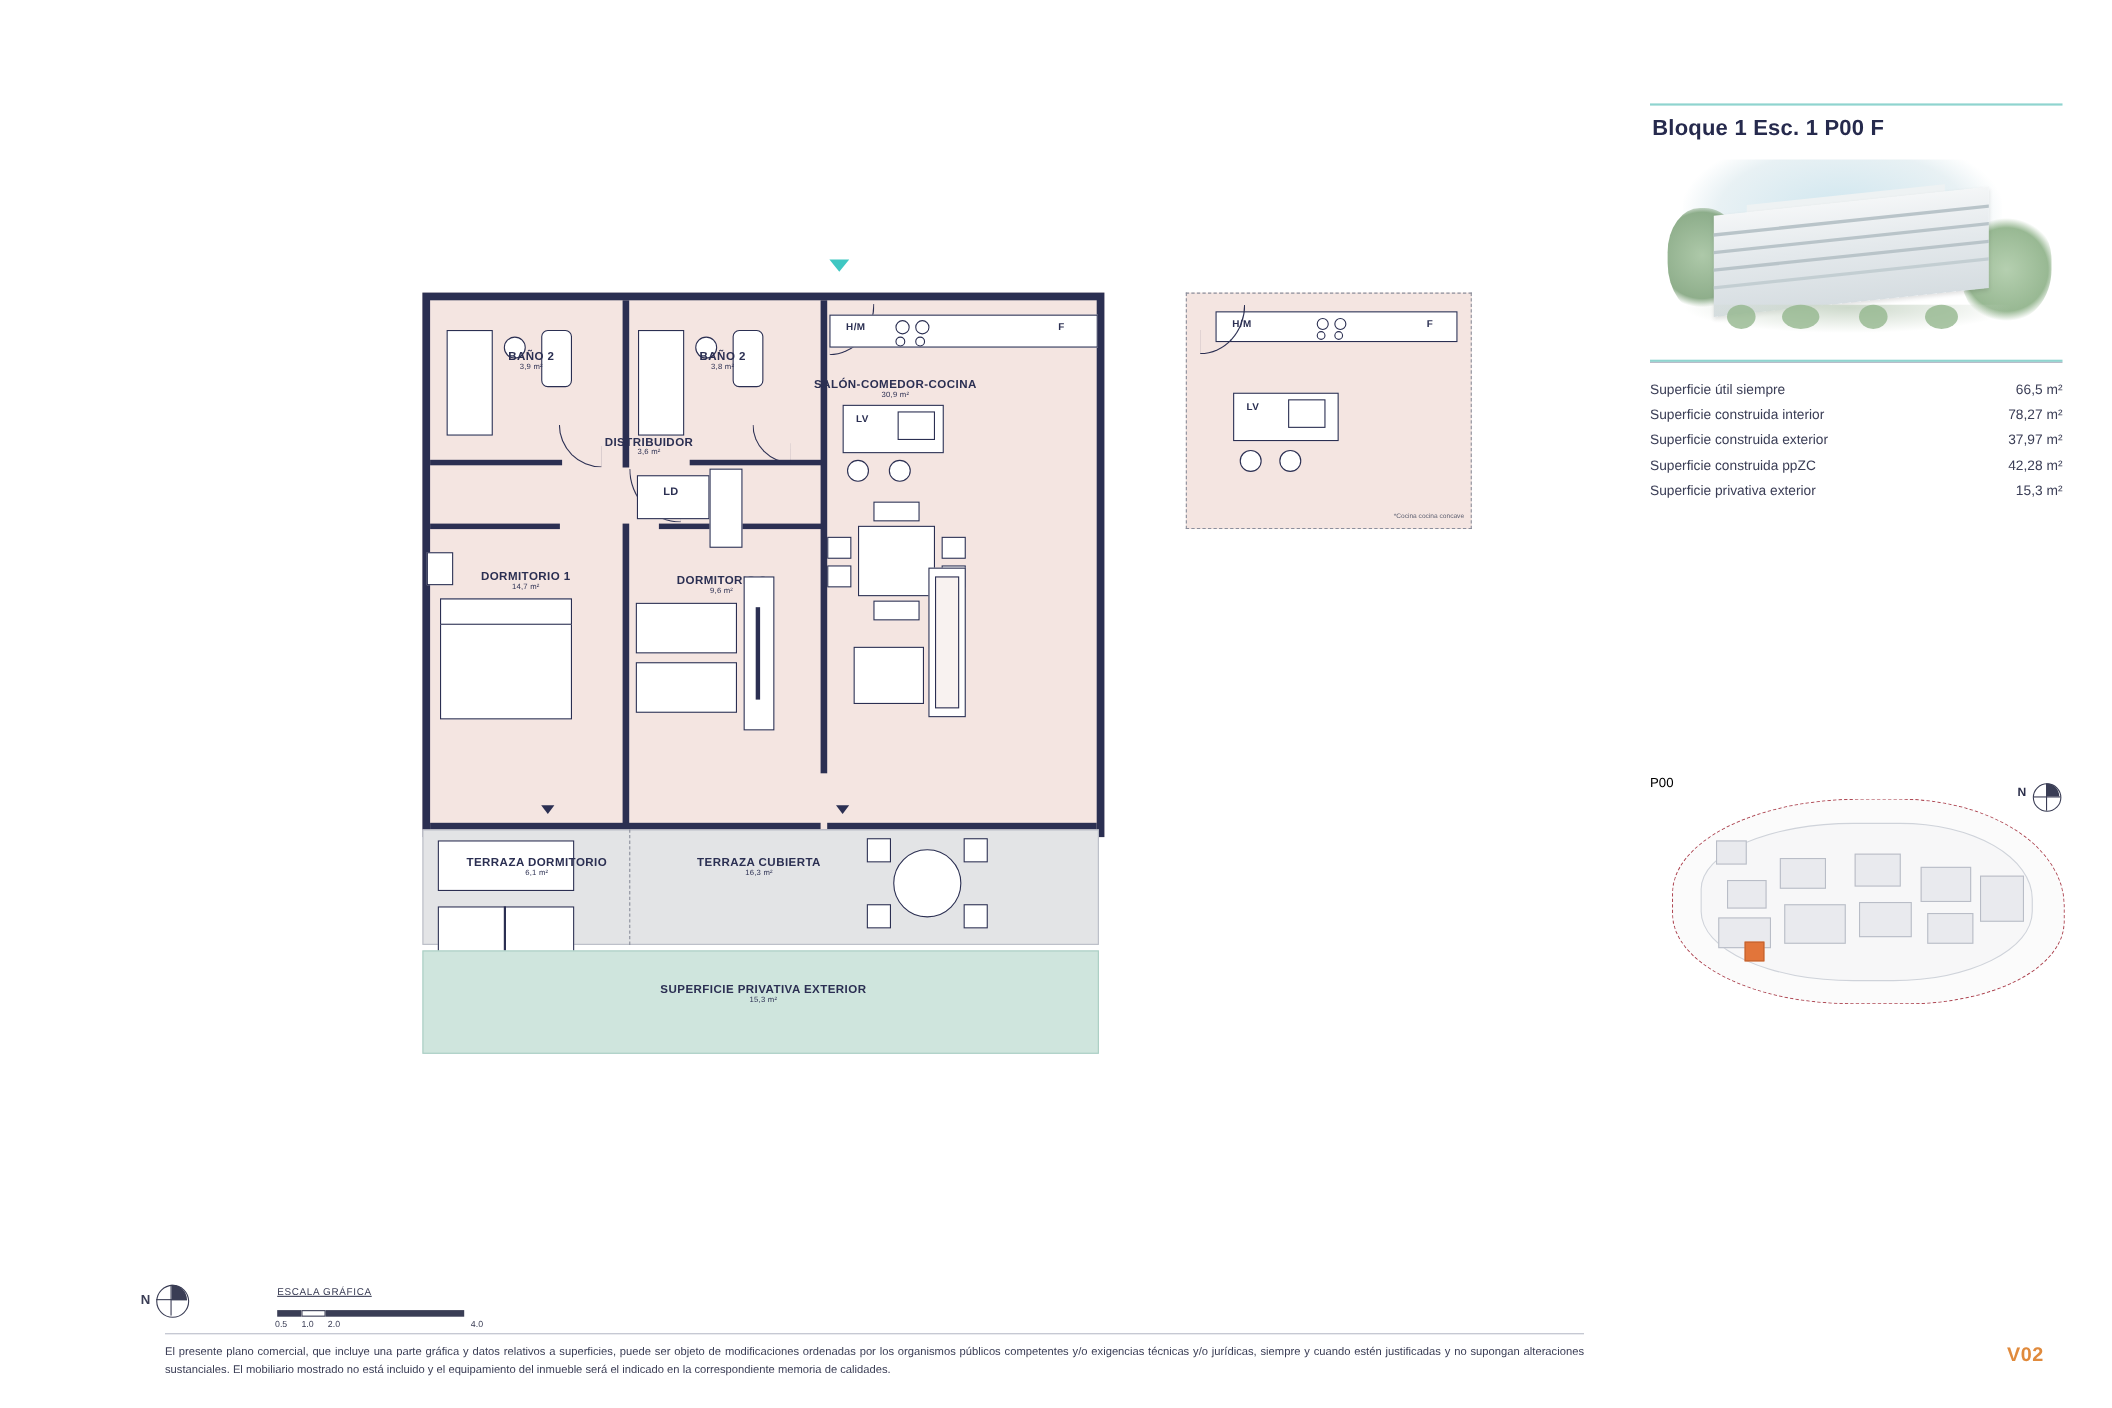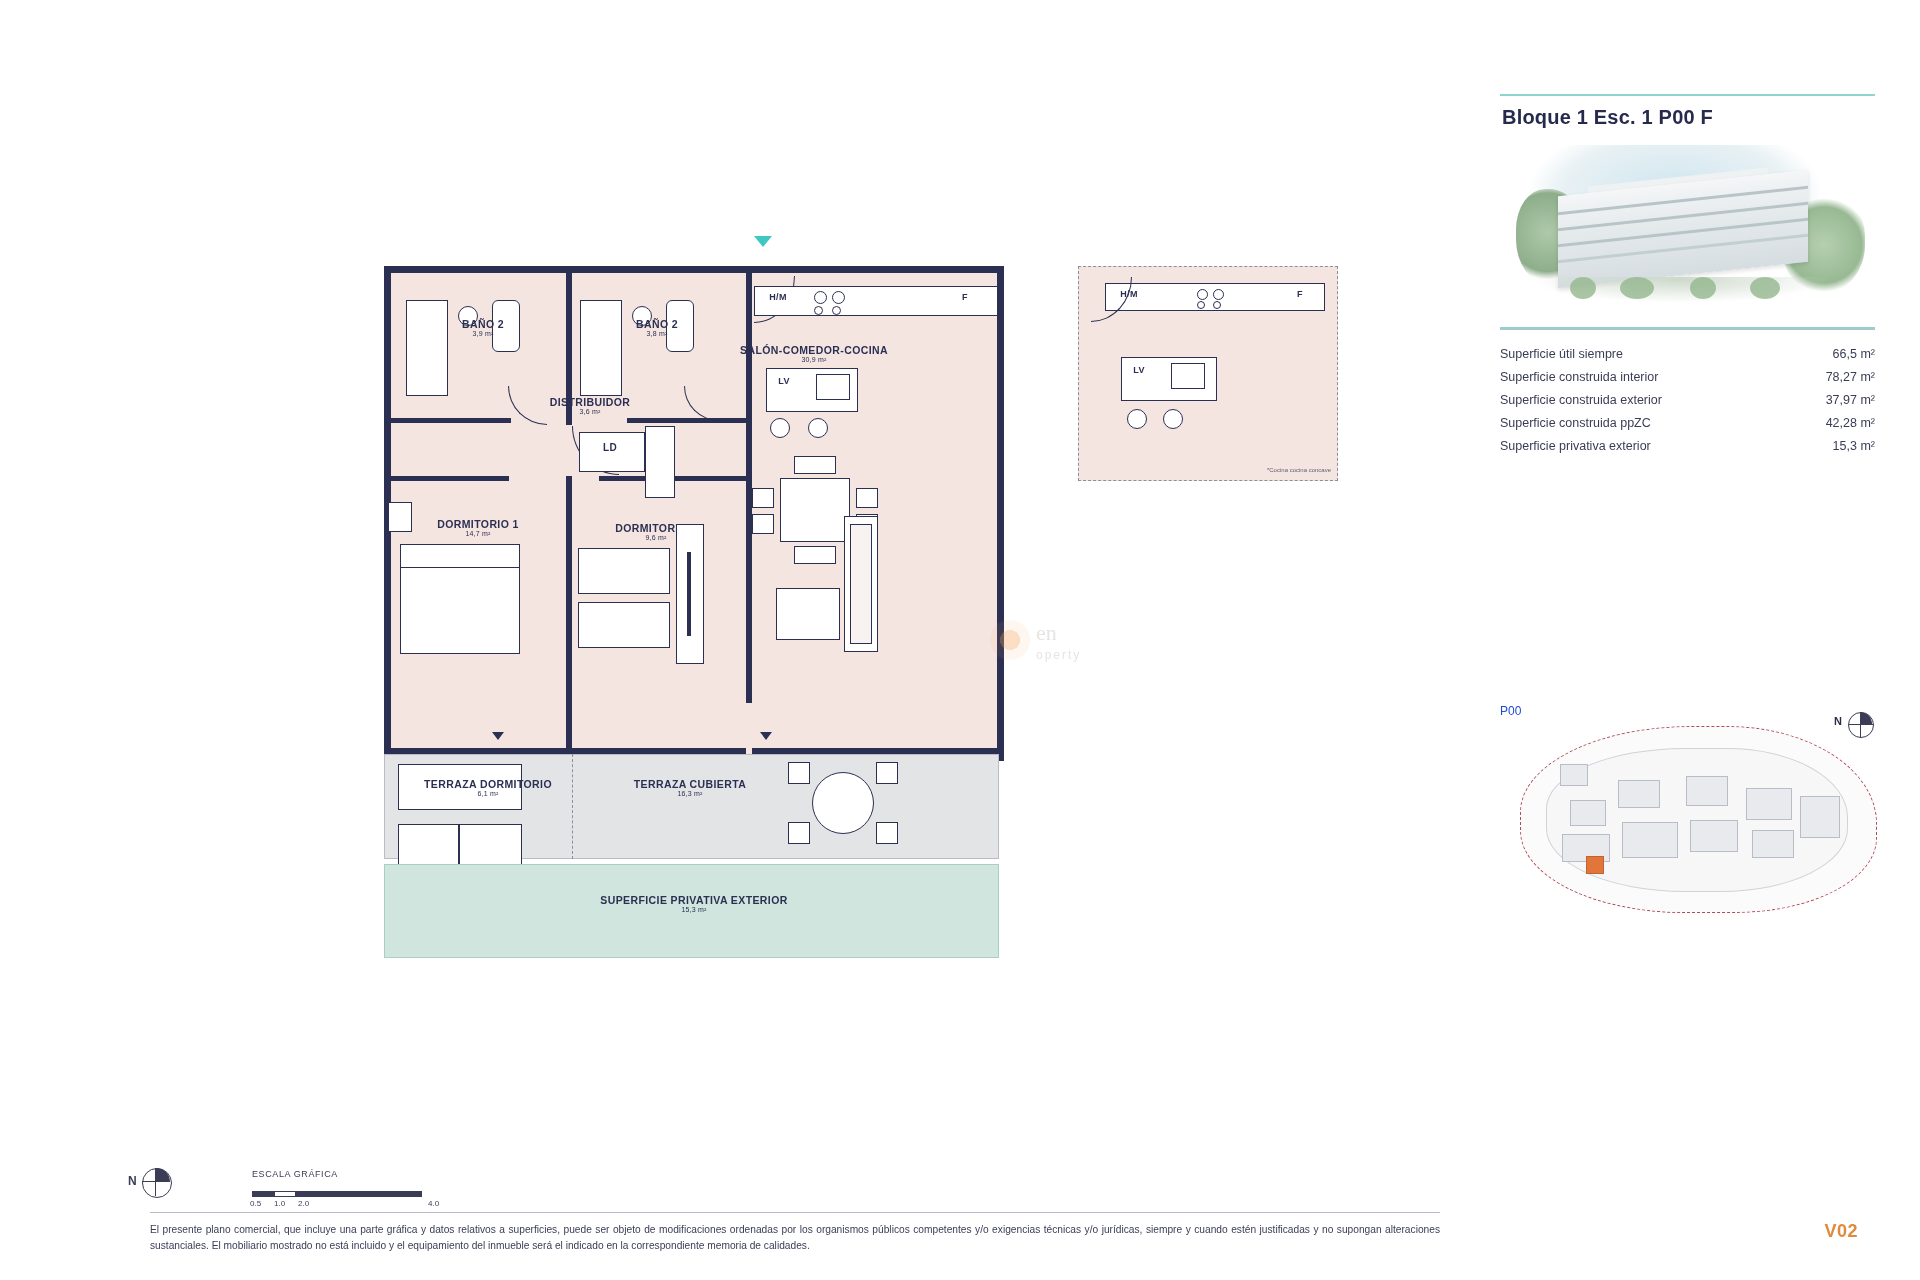--- a/index.html
+++ b/index.html
@@ -42,21 +42,21 @@
   .sup-title{font-size:25px;font-weight:bold;color:#262a4d;}
   .sup-right{display:flex;align-items:baseline;gap:14px;}
   .sup-viv{font-size:15px;color:#e08a3c;}
   .sup-2d{font-size:26px;color:#e08a3c;font-weight:normal;}
   .sup-list{margin-top:12px;}
   .sup-row{display:flex;justify-content:space-between;font-size:12.5px;color:#3a3d55;padding:4.5px 0;}
   .sup-row .val{min-width:86px;text-align:right;}
 
   
   .site{position:absolute;left:1500px;top:690px;width:390px;height:220px;}
-  .site .lvl{position:absolute;left:0;top:0;font-size:12px;color:#1d4ed8;}
+  .site .lvl{position:absolute;left:0;top:0;font-size:12px;color:#000000;}
   .site .plot{position:absolute;left:20px;top:22px;width:355px;height:185px;
     border:1.4px dashed #b04a56;border-radius:48% 42% 40% 46%/46% 52% 40% 44%;
     background:#fbfbfb;}
   .site .inner{position:absolute;left:46px;top:44px;width:300px;height:142px;
     border:1px solid #cfd3da;border-radius:46% 40% 42% 46%/42% 48% 44% 44%;background:#f7f7f8;}
   .site .b{position:absolute;background:#e9eaee;border:1px solid #b9bdc7;}
   .site .hl{position:absolute;background:#e2753a;border:1px solid #c3622e;}
   .compass{position:absolute;right:10px;top:0;width:40px;height:40px;}
   .compass .c{position:absolute;left:8px;top:8px;width:24px;height:24px;border:1.2px solid #3a3d55;border-radius:50%;}
   .compass .c:before{content:"";position:absolute;left:11px;top:0;width:1.2px;height:24px;background:#3a3d55;}
@@ -88,21 +88,21 @@
 
   
   .wm{position:absolute;left:990px;top:600px;width:150px;height:70px;opacity:.35;}
   .wm .flower{position:absolute;left:0;top:6px;width:40px;height:40px;border-radius:50%;
     background:radial-gradient(circle,#f0a35a 0 35%,rgba(240,163,90,.25) 36% 100%);}
   .wm .t1{position:absolute;left:46px;top:6px;font-size:22px;color:#b9b3ad;font-family:"Liberation Serif",serif;}
   .wm .t2{position:absolute;left:46px;top:34px;font-size:12px;color:#b9b3ad;letter-spacing:2px;}
 
   
   .scale{position:absolute;left:140px;top:1155px;width:300px;}
-  .scale .ttl{font-size:9px;color:#3a3d55;letter-spacing:.6px;margin-left:112px;}
+  .scale .ttl{font-size:9px;color:#3a3d55;letter-spacing:.6px;margin-left:112px;text-decoration:underline;}
   .scale .bar{position:absolute;left:112px;top:22px;height:6px;width:170px;}
   .scale .bar i{position:absolute;top:0;height:6px;display:block;}
   .scale .ticks{position:absolute;left:104px;top:30px;width:196px;font-size:8px;color:#3a3d55;}
   .scale .ticks span{position:absolute;}
   .compass2{position:absolute;left:128px;top:1148px;width:50px;height:44px;}
   .energy{position:absolute;left:1172px;top:1128px;width:180px;height:62px;}
   .energy .house{position:absolute;left:74px;top:0;width:64px;height:52px;border:1.6px solid #3a3d55;border-radius:2px;}
   .energy .roof{position:absolute;left:70px;top:-11px;width:0;height:0;border-left:36px solid transparent;border-right:36px solid transparent;border-bottom:16px solid #3a3d55;}
   .energy .bars{position:absolute;left:130px;top:4px;width:54px;height:50px;}
   .energy .bars i{display:block;height:6.4px;margin-bottom:1.6px;}
@@ -331,25 +331,20 @@
       <div class="n" style="font-size:9px">LV</div>
     </div>
     <div class="fix" style="left:92px;top:96px;width:34px;height:26px;"></div>
     <div class="fix fixr" style="left:48px;top:142px;width:20px;height:20px;"></div>
     <div class="fix fixr" style="left:84px;top:142px;width:20px;height:20px;"></div>
     <div class="door" style="left:12px;top:10px;width:40px;height:44px;border-radius:0 0 100% 0;border-left:none;border-right:1px solid #2b2f52;"></div>
     <div class="note">*Cocina cocina
 concave</div>
   </div>
 
-  <div class="wm">
-    <div class="flower"></div>
-    <div class="t1">en</div>
-    <div class="t2">operty</div>
-  </div>
 
   <div class="compass2">
     <div style="position:absolute;left:14px;top:6px;width:28px;height:28px;border:1.3px solid #3a3d55;border-radius:50%;"></div>
     <div style="position:absolute;left:27px;top:6px;width:1.3px;height:28px;background:#3a3d55;"></div>
     <div style="position:absolute;left:14px;top:19px;width:28px;height:1.3px;background:#3a3d55;"></div>
     <div style="position:absolute;left:28px;top:6px;width:14px;height:14px;background:#3a3d55;border-radius:0 28px 0 0;"></div>
     <div style="position:absolute;left:0;top:12px;font-size:12px;font-weight:bold;color:#3a3d55;">N</div>
   </div>
 
   <div class="scale">

